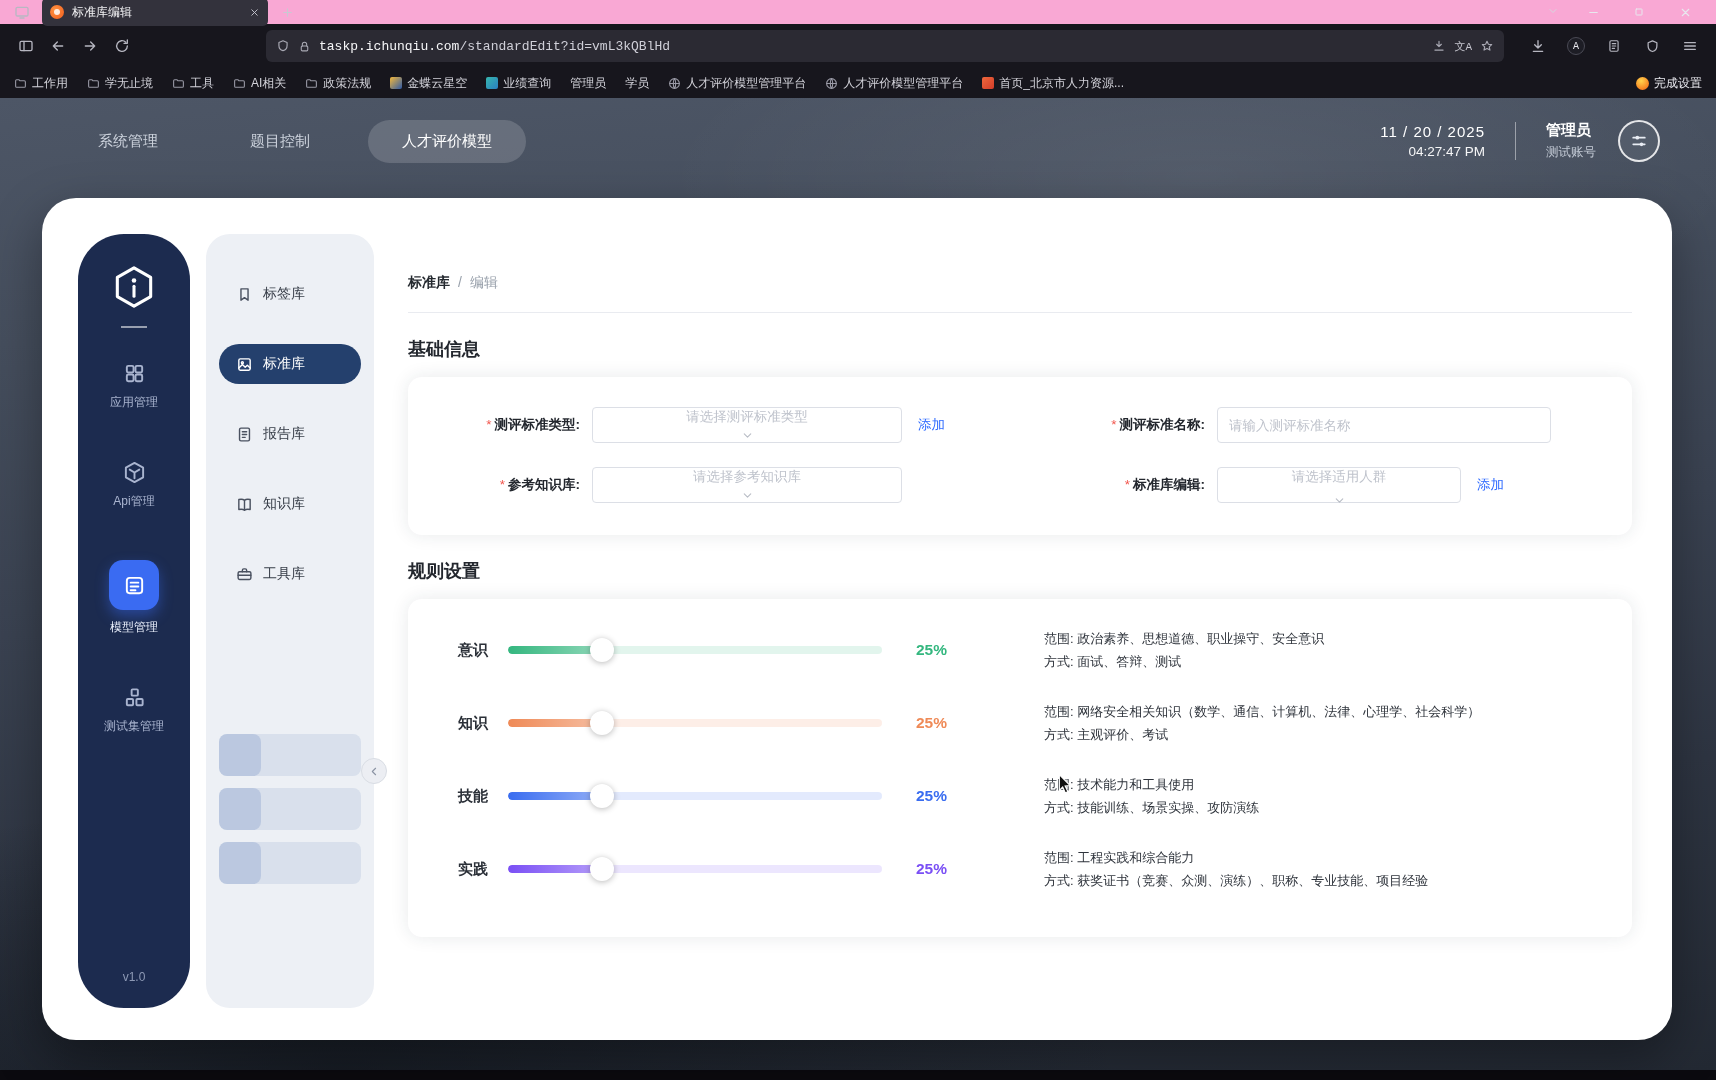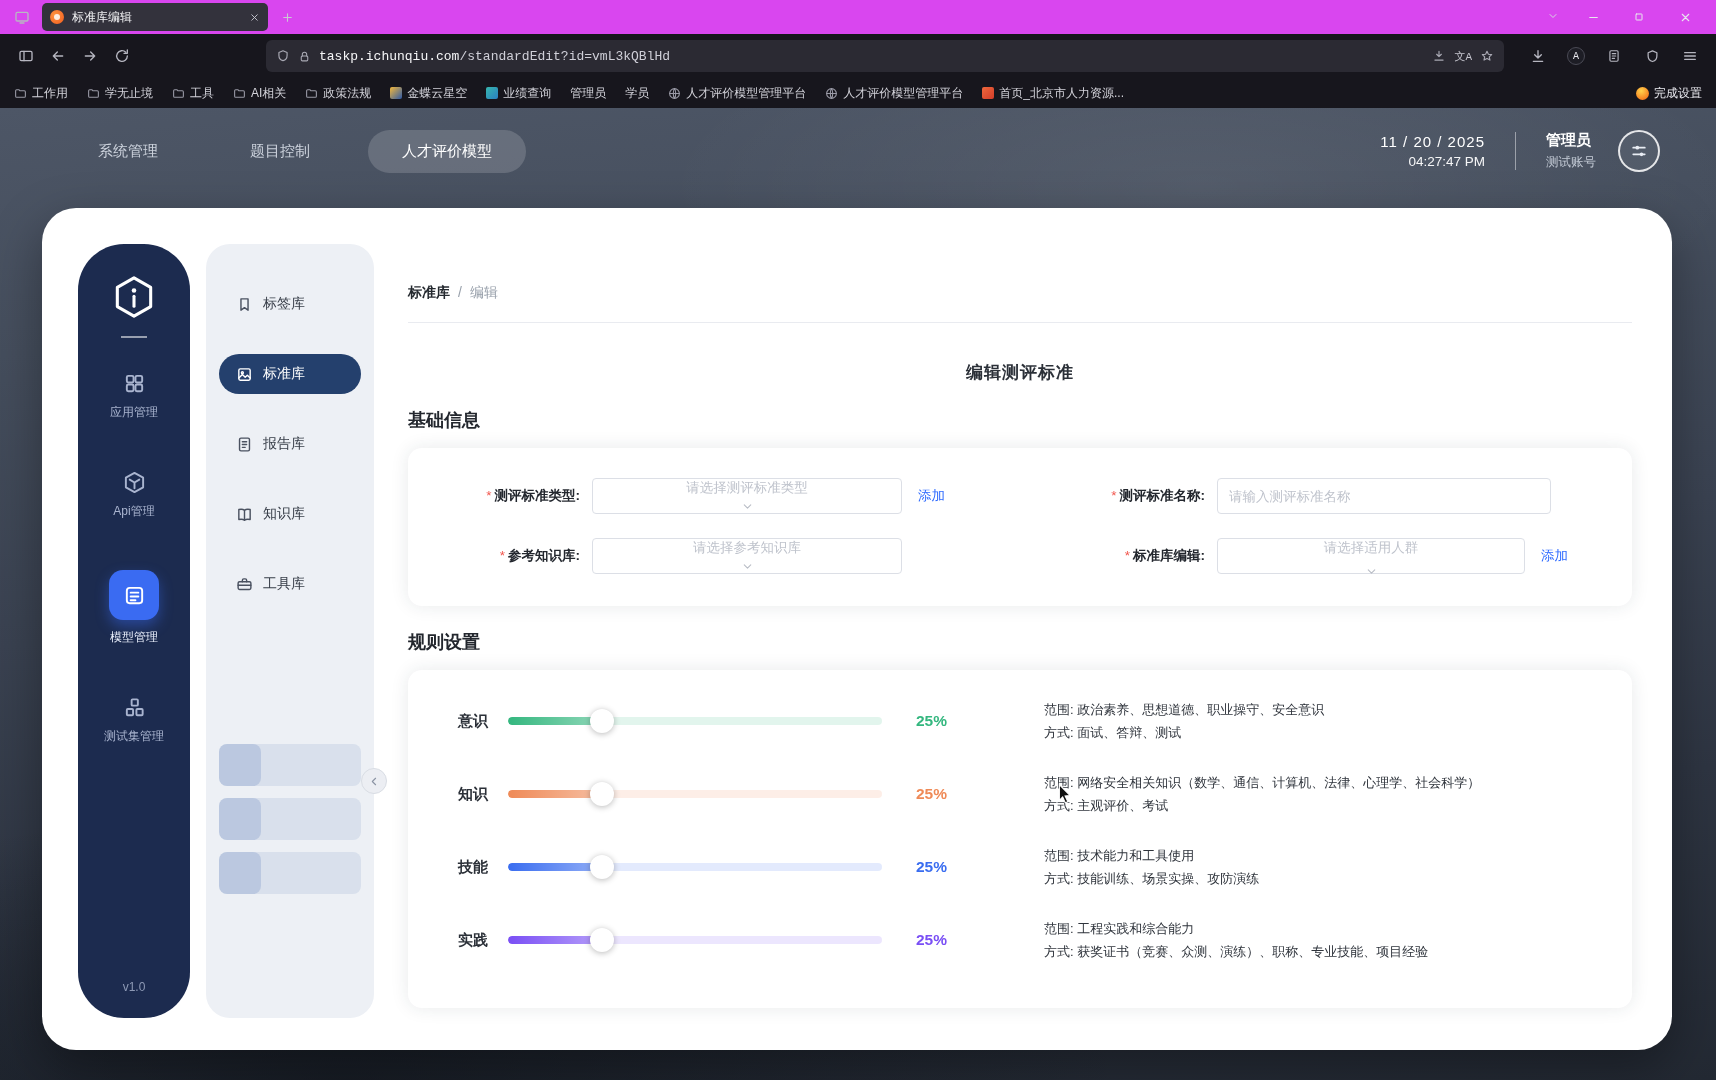--- a/index.html
+++ b/index.html
@@ -5,21 +5,21 @@
   * { box-sizing: border-box; margin: 0; padding: 0; }
   html,body { width:1716px; height:1080px; overflow:hidden; }
   body {
     font-family: "Liberation Sans", "DejaVu Sans", sans-serif;
     background:#0b0a0f; font-size:14px; position:relative;
   }
   .ic { width:16px; height:16px; stroke:currentColor; fill:none;
         stroke-width:2; stroke-linecap:round; stroke-linejoin:round; flex:none; }
 
   
-  .tab-bar { height:34px; background:#d946ef; display:flex; align-items:center; padding:0 8px; color:#cfcfd8; }
+  .tab-bar { height:24px; background:#f9a8d4; display:flex; align-items:center; padding:0 8px; color:#cfcfd8; }
   .fx-view { width:28px; height:26px; display:flex; align-items:center; justify-content:center; color:#b8b8c2; border-radius:4px; }
   .tab { width:226px; height:28px; margin-left:6px; background:#33323c; border-radius:5px;
          display:flex; align-items:center; padding:0 8px; gap:8px; color:#f4f4f6; font-size:12px; }
   .favicon { width:14px; height:14px; border-radius:50%; background:radial-gradient(circle at 35% 35%, #ff9240,#f25d1e); position:relative; }
   .favicon::after{ content:""; position:absolute; inset:4px; border-radius:50%; background:#fff; opacity:.85;}
   .tab-title { flex:1; white-space:nowrap; overflow:hidden; }
   .tab-close { color:#c9c9d2; font-size:12px; }
   .newtab { width:26px; height:26px; margin-left:6px; display:flex; align-items:center; justify-content:center; color:#c9c9d2; }
   .tabbar-right { margin-left:auto; display:flex; align-items:center; color:#d7d7df; }
   .tab-chev { width:34px; text-align:center; }
@@ -112,21 +112,21 @@
   .frow { display:flex; margin-bottom:24px; }
   .cell { display:flex; align-items:center; }
   .cell-l { margin-left:40px; width:560px; }
   .cell-r { margin-left:65px; }
   .flabel { width:132px; text-align:right; font-size:13.5px; color:#23272e; font-weight:600; }
   .req { color:#f2564d; margin-right:3px; font-weight:400; }
   .select, .inp { height:36px; border:1px solid #dcdfe6; border-radius:4px; background:#fff;
                   display:flex; align-items:center; padding:0 11px; margin-left:12px; font-size:13.5px;flex-direction:column; }
   .select { justify-content:space-between; color:#bfc3cc; }
   .select .ic { width:13px; height:13px; color:#b9bdc6; }
-  .w310 { width:310px; } .w334 { width:334px; } .w308 { width:308px;gap:8px; }
+  .w310 { width:310px; } .w334 { width:334px; } .w308 { width:244px;gap:8px; }
   .inp { color:#333; } .inp::placeholder { color:#bfc3cc; }
   .addlink { margin-left:16px; color:#2f6bff; font-size:13.5px; font-weight:500; }
 
   .rules { padding:28px 0 18px; }
   .srow { display:flex; align-items:center; padding-left:50px; margin-bottom:27px; }
   .sname { width:48px; font-weight:700; font-size:15px; color:#2b3038; }
   .slider { position:relative; width:374px; height:24px; margin-left:2px; }
   .track { position:absolute; left:0; right:0; top:8px; height:8px; border-radius:4px; overflow:hidden; }
   .track::before { content:""; position:absolute; inset:0; background:var(--c); opacity:.14; }
   .fill { position:absolute; left:0; top:0; bottom:0; width:var(--v); background:var(--c); border-radius:4px; }
@@ -546,21 +546,20 @@
     </div>
 
     <div class="content">
       <div class="crumb">
         <span class="root">标准库</span>
         <span>/</span>
         <span>编辑</span>
       </div>
       <div class="hr"></div>
 
-      <div class="title">编辑测评标准</div>
       <div class="sec">基础信息</div>
 
       <div class="panel basic">
         <div class="frow">
           <div class="cell cell-l">
             <span class="flabel"><span class="req">*</span><span>测评标准类型:</span></span>
             <div class="select w310">
               <span>请选择测评标准类型</span>
               <svg class="ic">
                   <use href="#i-chevdn"></use>

